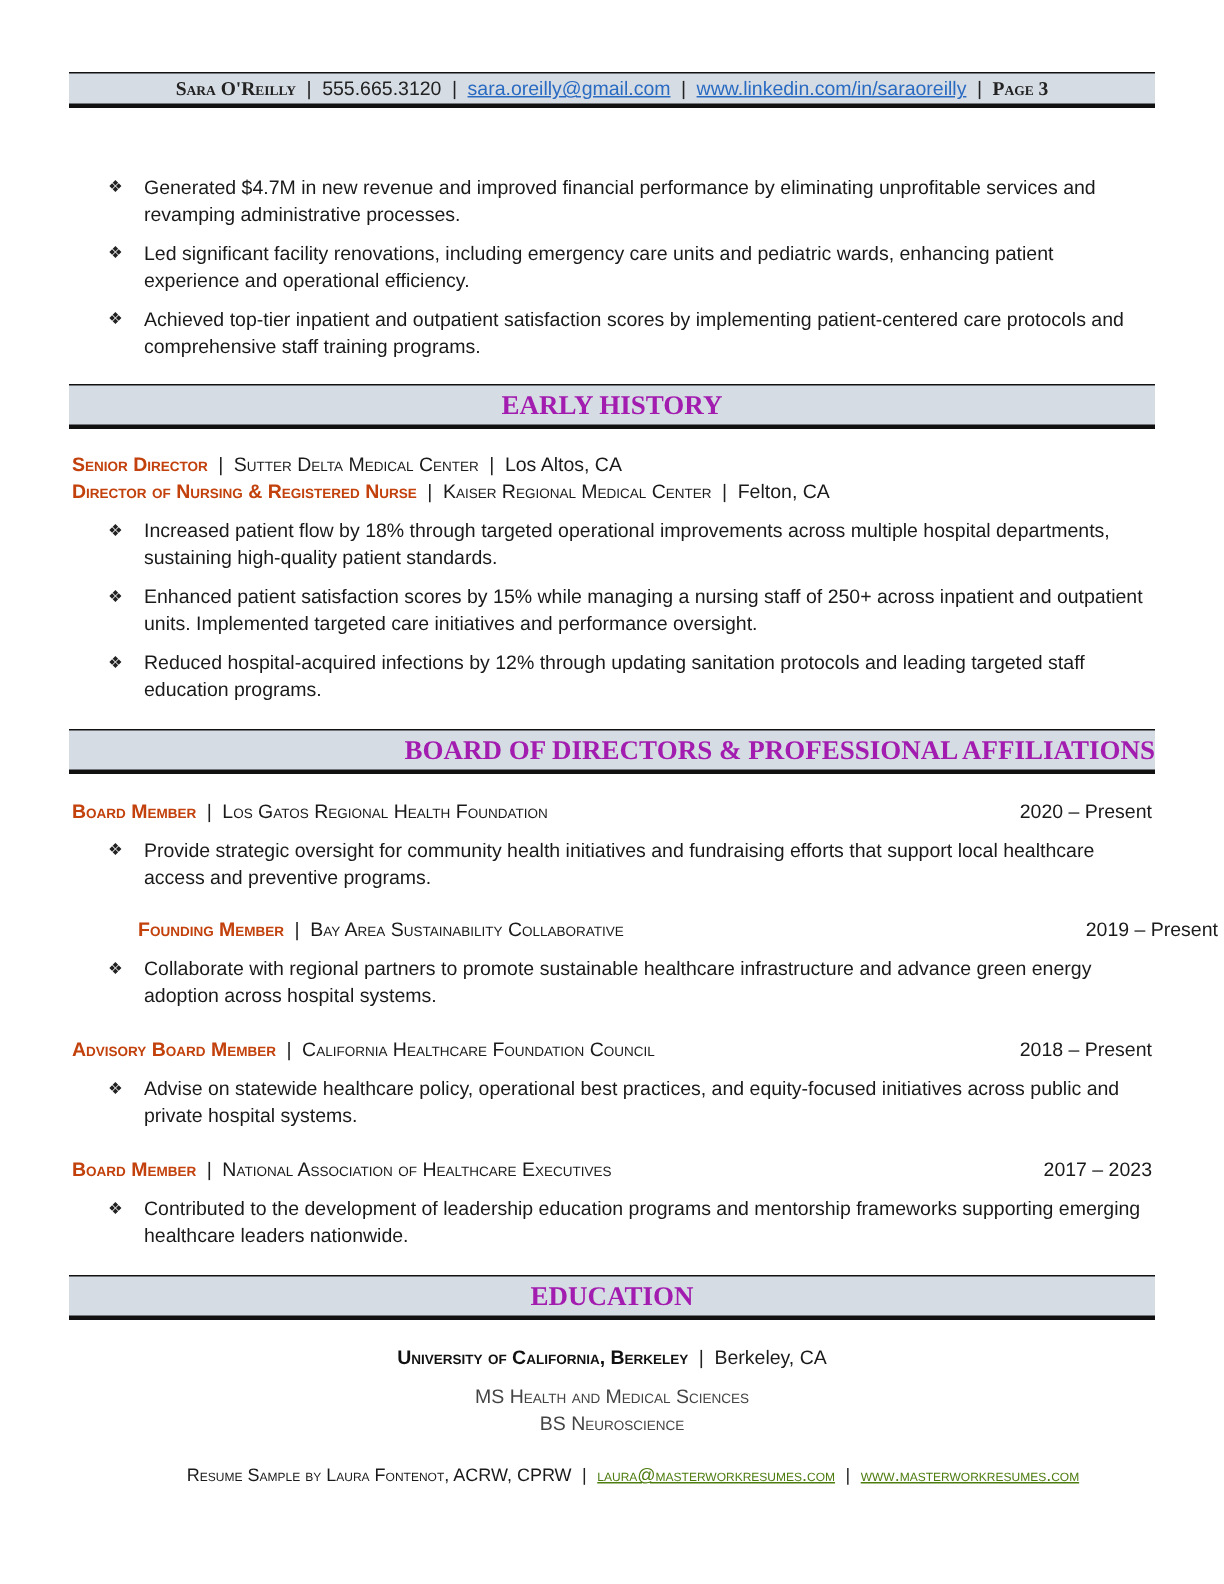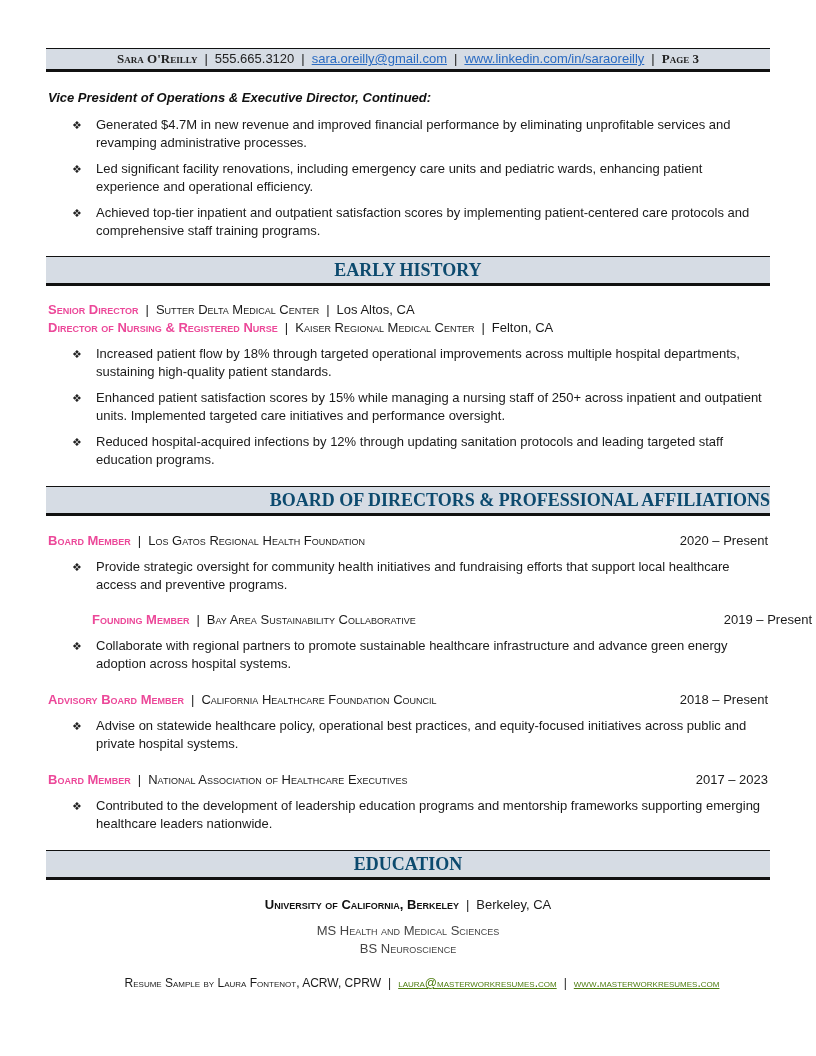--- a/index.html
+++ b/index.html
@@ -12,30 +12,30 @@
     border-top: 1px solid #111;
     border-bottom: 3px solid #111;
     box-sizing: border-box;
     text-align: center;
   }
   .header-bar { top: 48px; height: 24px; line-height: 20px; font-size: 13px; color: #222; }
   .sc { font-variant: small-caps; font-weight: bold; font-family: "Liberation Serif", "DejaVu Serif", serif; }
   .header-bar .sep { margin: 0 7px; }
   .header-bar a { color: #2a6bc2; text-decoration: underline; }
 
-  .section-bar { height: 30px; line-height: 26px; font-family: "Liberation Serif", "DejaVu Serif", serif; font-weight: bold; font-size: 18px; color: #0c4a6e; }
+  .section-bar { height: 30px; line-height: 26px; font-family: "Liberation Serif", "DejaVu Serif", serif; font-weight: bold; font-size: 18px; color: #a21caf; }
 
   .subhead { position: absolute; left: 48px; font-size: 13px; font-weight: bold; font-style: italic; color: #111; }
 
   ul.bullets { position: absolute; left: 72px; width: 696px; margin: 0; padding: 0; list-style: none; }
   ul.bullets li { position: relative; padding-left: 24px; font-size: 13px; line-height: 18px; margin-bottom: 8px; color: #1a1a1a; }
   ul.bullets li .b { position: absolute; left: 0; top: 0; font-size: 11px; color: #222; }
 
   .role-line { position: absolute; left: 48px; width: 720px; font-size: 13px; line-height: 18px; color: #1a1a1a; }
-  .role { font-variant: small-caps; font-weight: bold; color: #ec4899; }
+  .role { font-variant: small-caps; font-weight: bold; color: #c2410c; }
   .org { font-variant: small-caps; color: #1a1a1a; }
   .pipe { margin: 0 7px; color: #222; }
   .date { position: absolute; right: 0; top: 0; }
 
   .edu { position: absolute; left: 46px; width: 724px; text-align: center; font-size: 13px; line-height: 18px; }
   .edu .school { font-variant: small-caps; font-weight: bold; color: #111; }
   .edu .deg { font-variant: small-caps; color: #444; }
 
   .footer { position: absolute; left: 46px; width: 724px; top: 976px; text-align: center; font-size: 12px; color: #1a1a1a; }
   .footer .sc2 { font-variant: small-caps; padding-left: 28px; }
@@ -43,21 +43,20 @@
 </style>
 </head>
 <body>
 
 <div class="page">
 
   <div class="bar header-bar">
     <span class="sc">Sara O'Reilly</span><span class="sep">|</span><span>555.665.3120</span><span class="sep">|</span><a>sara.oreilly@gmail.com</a><span class="sep">|</span><a>www.linkedin.com/in/saraoreilly</a><span class="sep">|</span><span class="sc">Page 3</span>
   </div>
 
-  <div class="subhead" style="top:90px;">Vice President of Operations &amp; Executive Director, Continued:</div>
   <ul class="bullets" style="top:116px;">
     <li><span class="b">❖</span><span>Generated $4.7M in new revenue and improved financial performance by eliminating unprofitable services and revamping administrative processes.</span></li>
     <li><span class="b">❖</span><span>Led significant facility renovations, including emergency care units and pediatric wards, enhancing patient experience and operational efficiency.</span></li>
     <li><span class="b">❖</span><span>Achieved top-tier inpatient and outpatient satisfaction scores by implementing patient-centered care protocols and comprehensive staff training programs.</span></li>
   </ul>
 
   <div class="bar section-bar" style="top:256px;">EARLY HISTORY</div>
   <div class="role-line" style="top:301px;">
     <span class="role">Senior Director</span><span class="pipe">|</span><span class="org">Sutter Delta Medical Center</span><span class="pipe">|</span><span>Los Altos, CA</span>
   </div>

